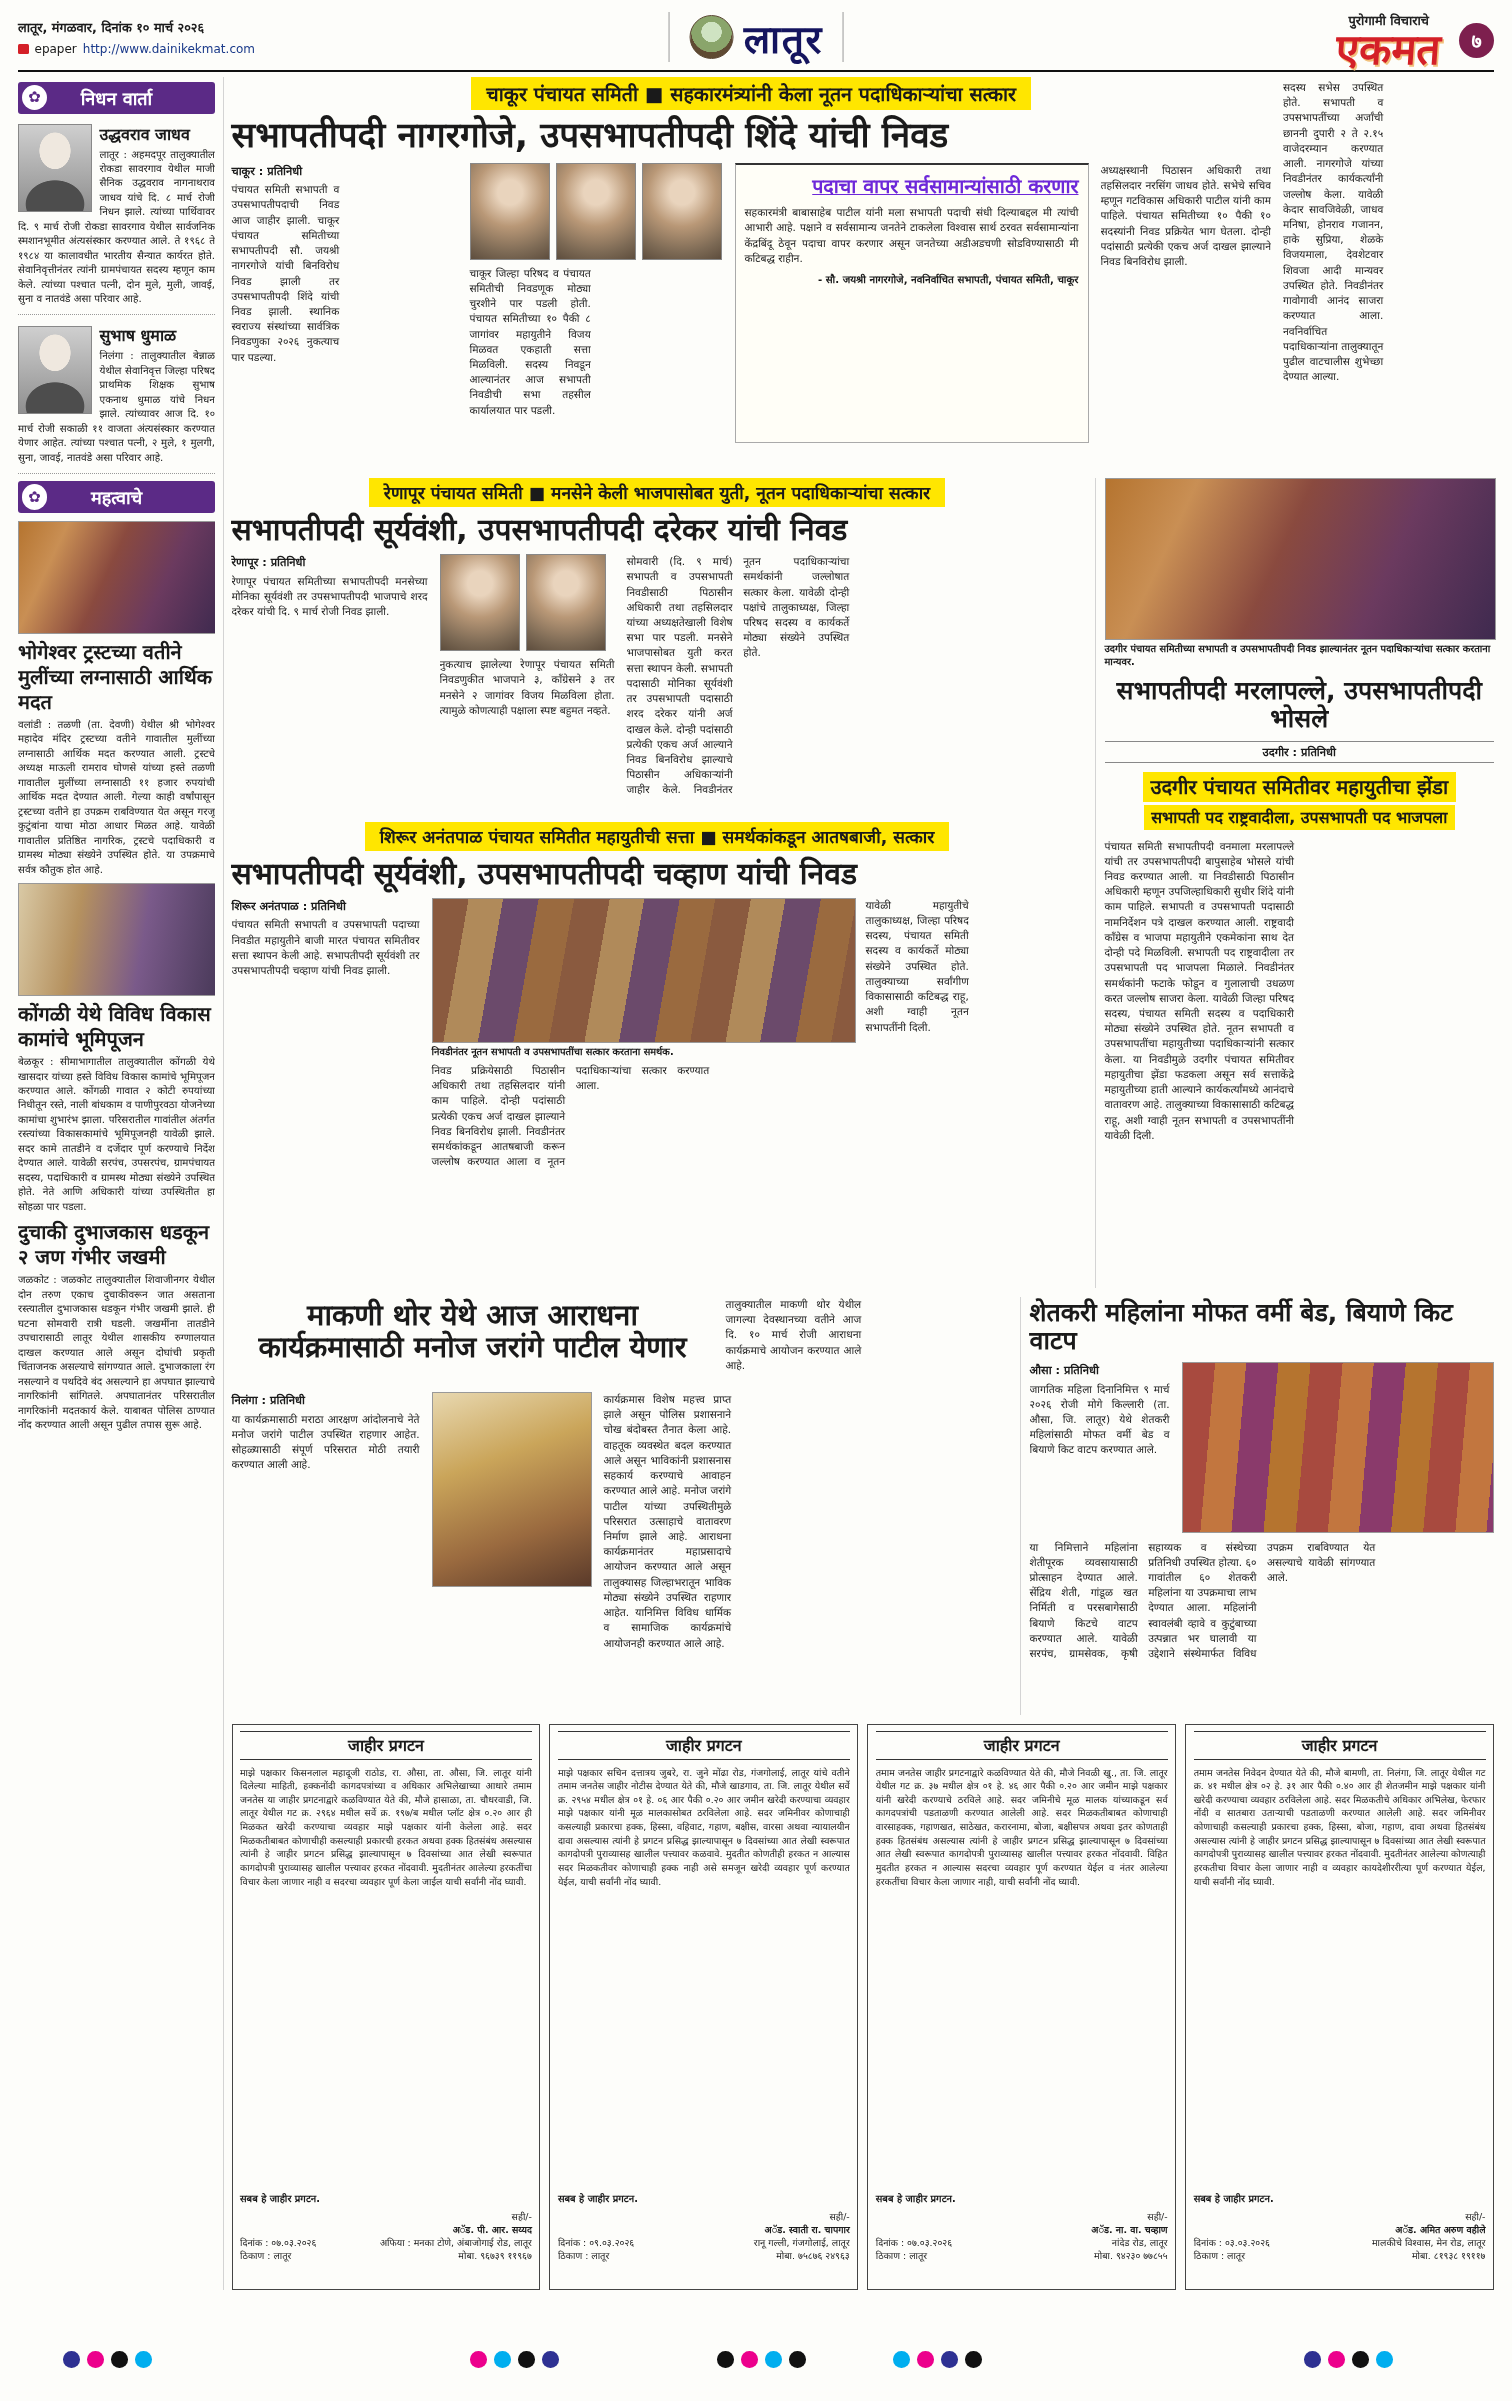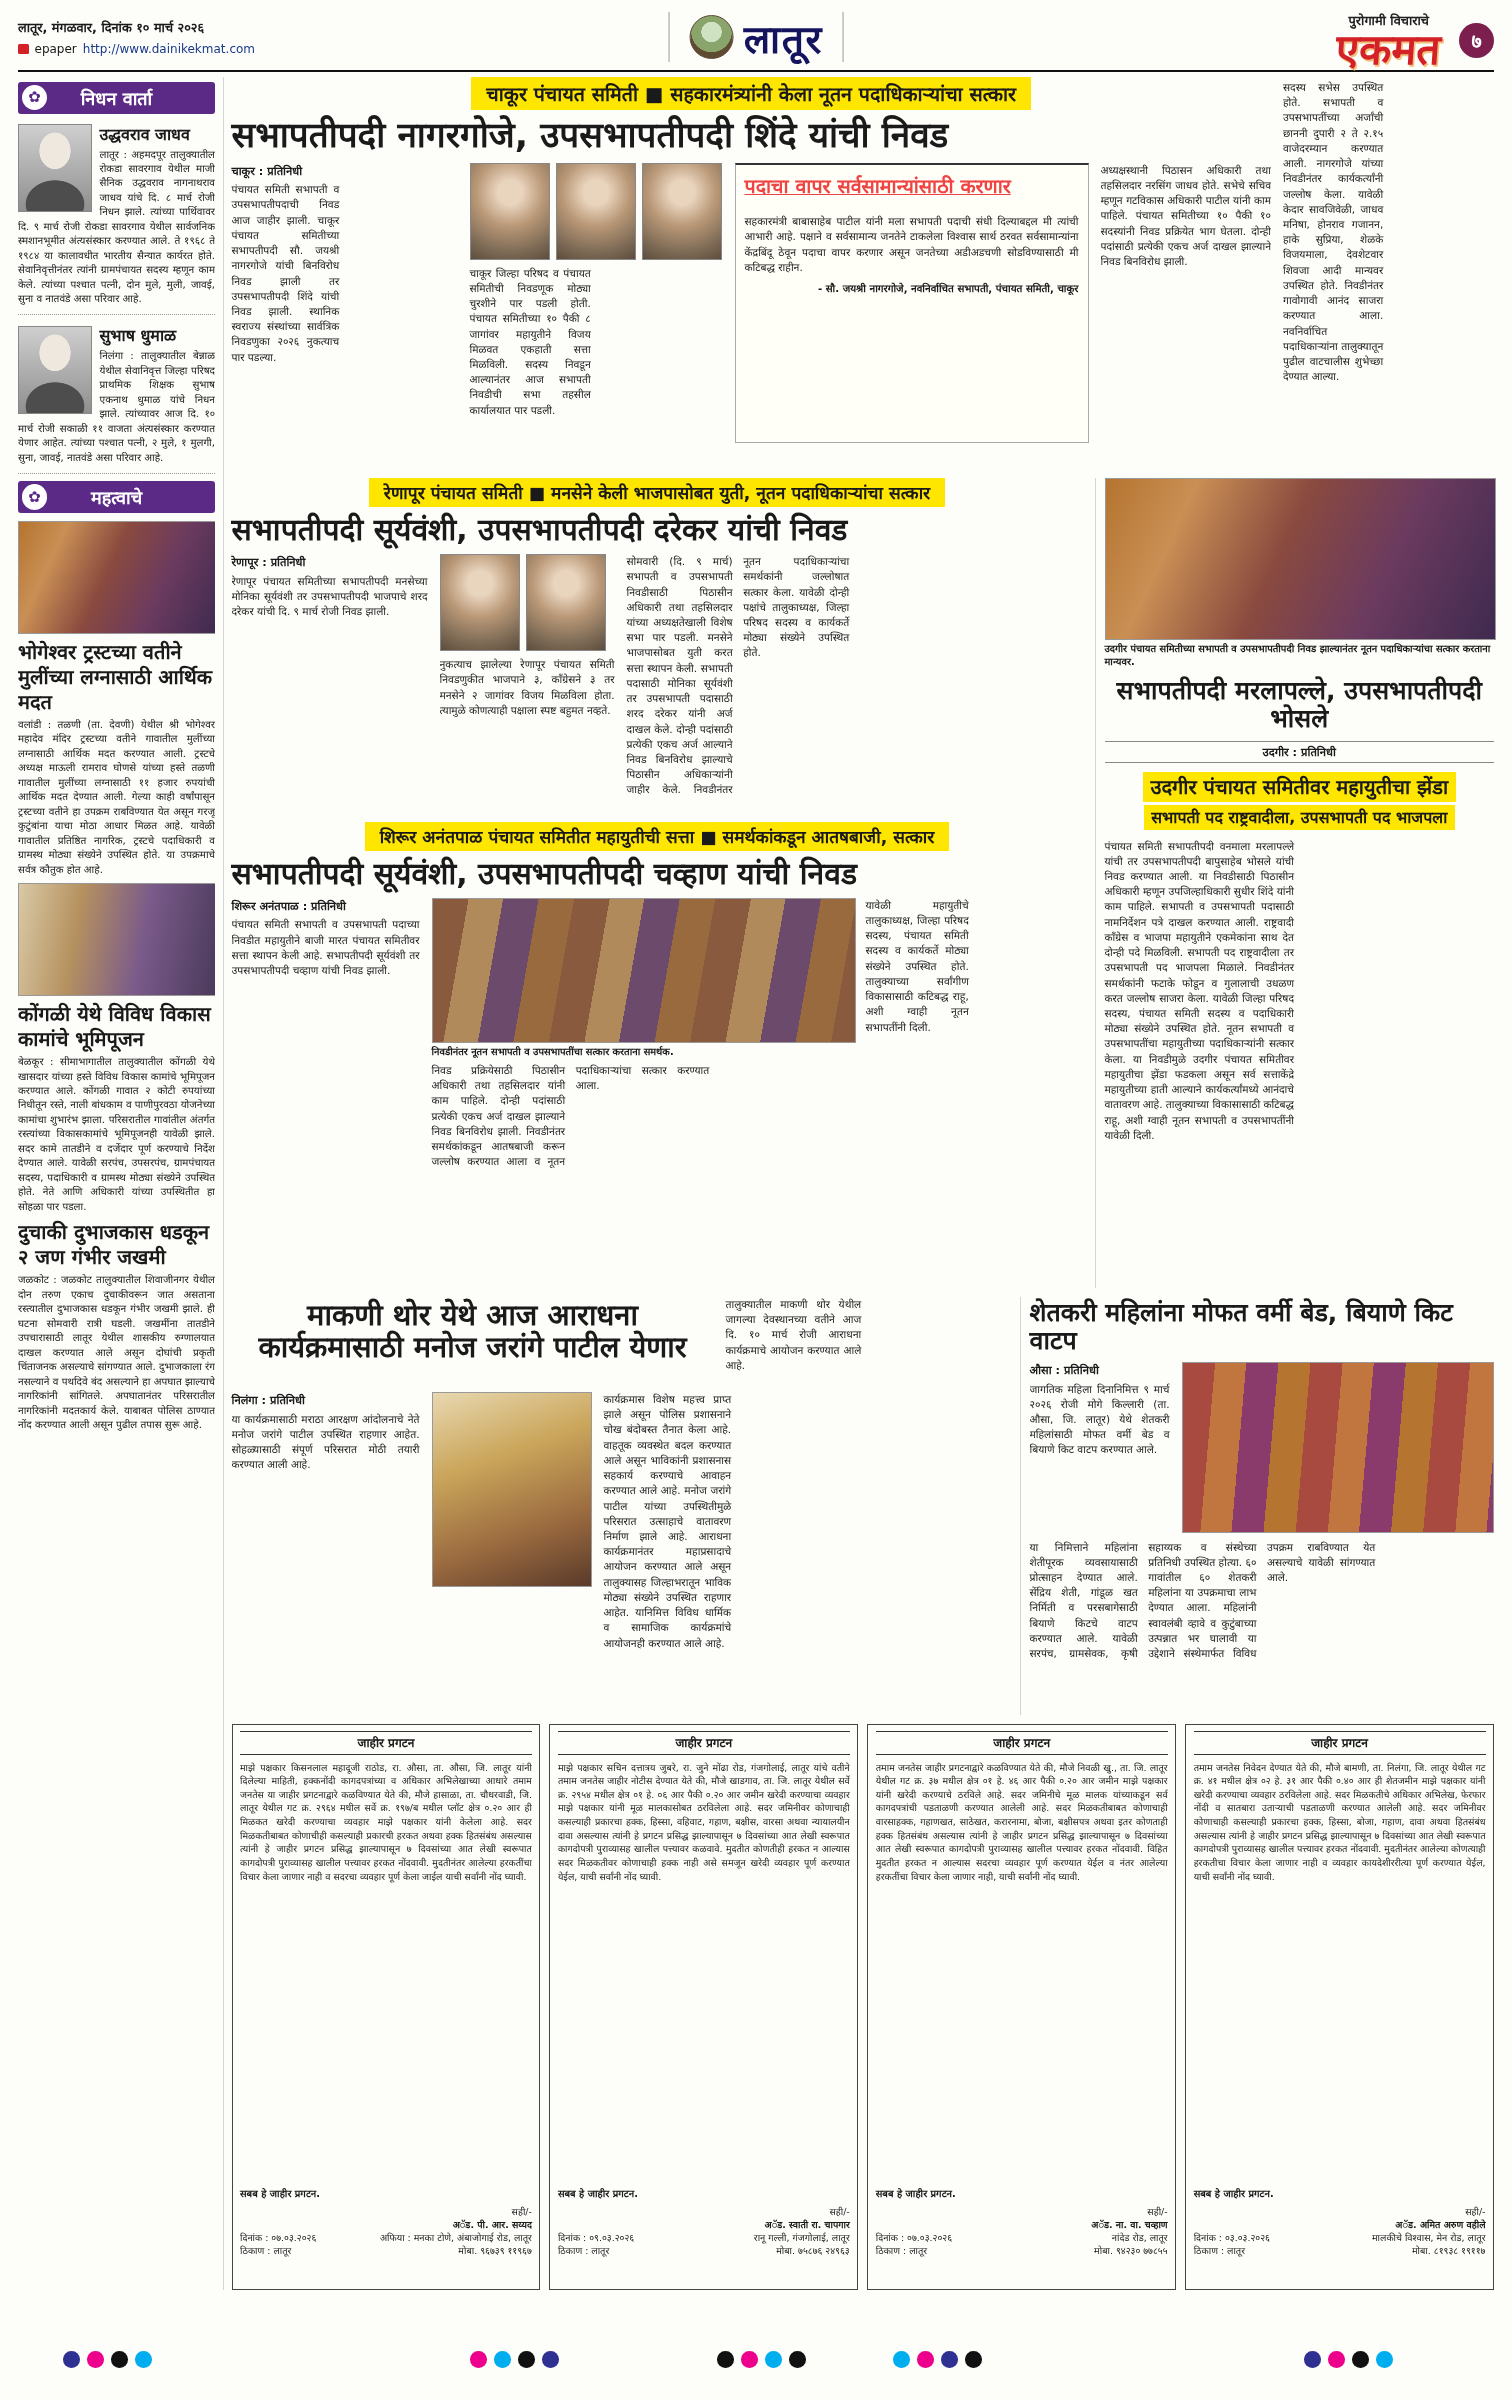--- a/index.html
+++ b/index.html
@@ -57,21 +57,21 @@
   .portrait{width:78px;height:95px;border:0.8px solid #888;
       background:radial-gradient(circle at 50% 30%,#e9d4bd 0 16%,#b99877 44%,#7d6a55 78%,#5d4d3d);}
   .cap{font-size:9.8px;font-weight:bold;line-height:1.3;margin-top:3px;}
   
   .rowA{position:relative;min-height:392px;margin-bottom:9px;}
   .rowA .rail{position:absolute;right:0;top:3px;width:211px;height:381px;}
   .rowA .head-area{margin-right:223px;}
   .hl-1{font-size:35px;}
   .rowA-content{display:flex;gap:12px;margin-right:223px;}
   .shbox{border:0.8px solid #aaa;border-top:2.3px solid #333;padding:7.5px 9px;box-sizing:border-box;background:#fffef7;}
-  .shbox .t{color:#ef4444;font-size:19.6px;font-weight:bold;text-align:left;text-decoration:underline;margin-bottom:15px;}
+  .shbox .t{color:#6d28d9;font-size:19.6px;font-weight:bold;text-align:right;text-decoration:underline;margin-bottom:6px;}
   .shbox .a{font-size:10.2px;font-weight:bold;text-align:right;margin-top:6px;}
   
   .rowB{display:flex;gap:12px;margin-bottom:9px;min-height:810px;}
   .rowB-left{width:851px;}
   .rowB-right{flex:1;border-left:0.8px solid #d4d4d4;padding-left:9px;}
   .hl-2{font-size:30px;}
   .hl-3{font-size:25px;text-align:center;}
   .ysub{text-align:center;margin:7.5px 0;}
   .ysub span{background:#ffe600;font-weight:bold;padding:1.5px 7.5px;display:inline-block;margin:1.5px 0;}
   .ysub .l1{font-size:20px;}
@@ -83,21 +83,21 @@
   .makani{width:776px;}
   .shetkari{flex:1;border-left:0.8px solid #d4d4d4;padding-left:9px;}
   .hl-mak{font-size:29px;text-align:center;}
   .hl-shet{font-size:25px;}
   .ph-women{background:repeating-linear-gradient(95deg,#a84a3f 0 32px,#c2763f 32px 63px,#8a3a6b 63px 95px,#b5742f 95px 127px);}
   .ph-crowd{background:repeating-linear-gradient(100deg,#8a5a3f 0 35px,#b08a5a 35px 69px,#6b4a6b 69px 104px,#9a6a3f 104px 139px);}
   .ph-saint{background:linear-gradient(160deg,#e8d8b0 0%,#caa55a 35%,#9a6a3f 70%,#5a3a2a 100%);}
   
   .rowD{display:flex;gap:9px;min-height:566px;}
   .ad{flex:1;border:1.1px solid #444;padding:6px 7.5px;box-sizing:border-box;display:flex;flex-direction:column;}
-  .ad-h{font-size:12px;font-weight:bold;text-align:center;border-top:1.5px solid #333;border-bottom:1.5px solid #333;
+  .ad-h{font-size:16px;font-weight:bold;text-align:center;border-top:1.5px solid #333;border-bottom:1.5px solid #333;
         padding:2.3px 0;margin-bottom:6px;}
   .ad-b{font-size:9.4px;line-height:1.45;text-align:justify;height:422px;overflow:hidden;}
   .ad-close{font-size:9.8px;font-weight:bold;margin-top:4.5px;}
   .ad-f{display:flex;justify-content:space-between;align-items:flex-end;margin-top:4.5px;font-size:9.4px;}
   .ad-sign{text-align:right;line-height:1.4;}
   .ad-sign .nm{font-weight:bold;}
   
   .dots{position:absolute;left:0;right:0;bottom:32px;height:18px;}
   .dot-group{position:absolute;display:flex;gap:7.5px;}
   .dot{width:16.6px;height:16.6px;border-radius:50%;}

